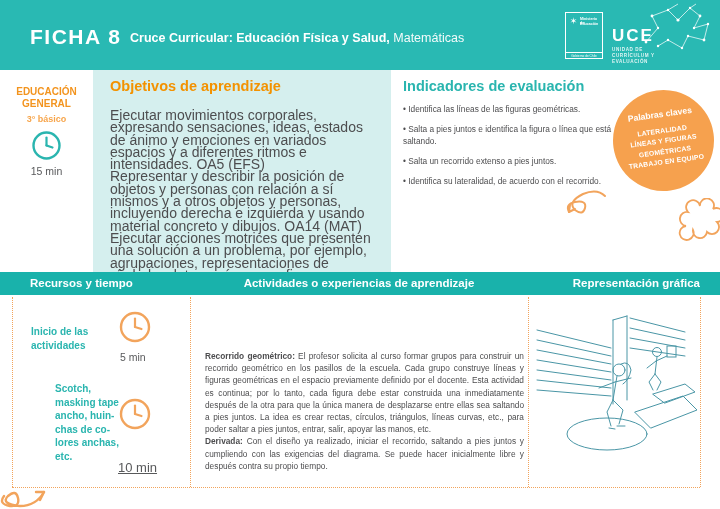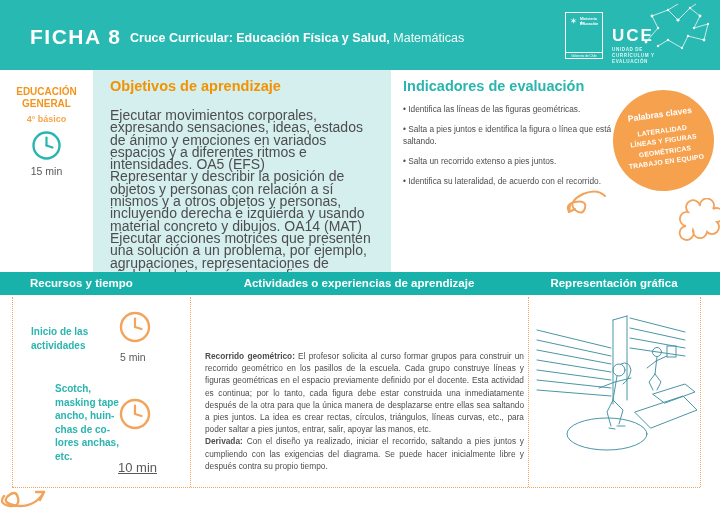--- a/index.html
+++ b/index.html
@@ -43,21 +43,21 @@
   #keywords-badge{left:613px;top:90px;width:101px;height:101px;border-radius:50%;background:#f6a14e;
     transform:rotate(-8deg);color:#ffffff;text-align:center;}
   #badge-title{margin-top:19px;font-size:8.6px;font-weight:700;}
   #badge-list{margin-top:7px;font-size:6.8px;font-weight:800;line-height:10.3px;letter-spacing:.2px;}
 
   
   #band{left:0;top:272px;width:720px;height:23px;background:#19b2ab;color:#ffffff;}
   .band-h{top:272px;height:23px;line-height:23px;font-size:11.5px;font-weight:800;color:#ffffff;}
   #band-col1{left:30px;}
   #band-col2{left:190px;width:338px;text-align:center;}
-  #band-col3{left:528px;width:172px;text-align:center;}
+  #band-col3{left:528px;width:172px;text-align:right;}
 
   
   .vdot{top:297px;height:190px;width:0;border-left:1.4px dotted #f2a45c;}
   #hdot{left:12px;top:487px;width:688px;height:0;border-top:1.4px dotted #f2a45c;}
 
   
   .teal-text{color:#2ab5af;font-size:10px;line-height:13.5px;font-weight:600;}
   #recursos-intro{left:31px;top:325px;width:80px;}
   #recursos-materials{left:55px;top:382px;width:84px;}
   #time1-clock{left:118px;top:310px;}
@@ -112,21 +112,21 @@
           <circle cx="50" cy="34" r="1.2"></circle>
           <circle cx="44" cy="46" r="1.2"></circle>
         <circle cx="30" cy="38" r="1.2"></circle>
           <circle cx="20" cy="44" r="1.2"></circle>
       </g>
     </svg>
   </div>
 
   <div class="abs preline" id="sidebar-program">EDUCACIÓN
 GENERAL</div>
-  <div class="abs" id="sidebar-grade">4° básico</div>
+  <div class="abs" id="sidebar-grade">3° básico</div>
   <svg class="abs" id="sidebar-clock" width="31" height="31" viewBox="0 0 31 31">
     <circle cx="15.5" cy="15.5" r="13" fill="none" stroke="#2ab5af" stroke-width="2.4"></circle>
     <line x1="15.5" y1="15.5" x2="15.5" y2="7.5" stroke="#2ab5af" stroke-width="2.2" stroke-linecap="round"></line>
     <line x1="15.5" y1="15.5" x2="21.5" y2="17.5" stroke="#2ab5af" stroke-width="2.2" stroke-linecap="round"></line>
   </svg>
   <div class="abs" id="sidebar-duration">15 min</div>
 
   <div class="abs" id="objetivos-panel"></div>
   <div class="abs" id="objetivos-title">Objetivos de aprendizaje</div>
   <div class="abs" id="objetivos-body">

